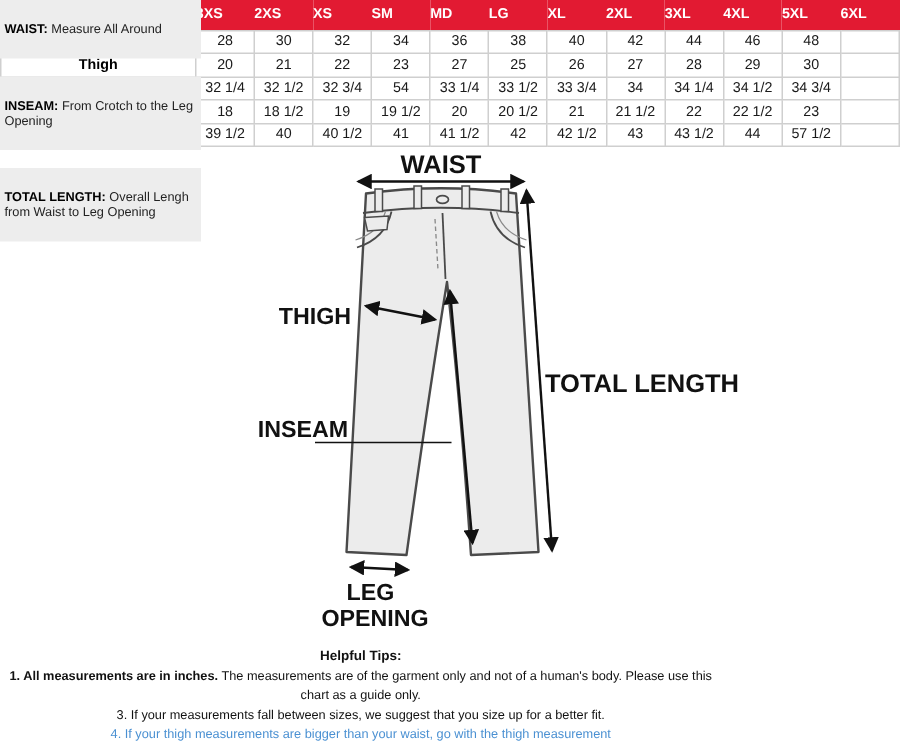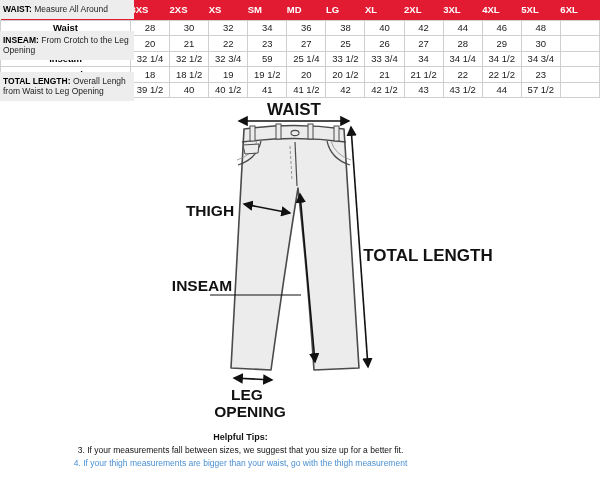--- a/index.html
+++ b/index.html
@@ -20,21 +20,21 @@
   .size-table tbody tr{height:15.5px}
   .size-table td{
     border:1px solid #cfcfcf;background:#fff;color:#1a1a1a;
     font-size:9.5px;text-align:center;padding:0;overflow:hidden;white-space:nowrap;
   }
   .size-table td.row-label{font-weight:bold;color:#000}
   
   .defs{position:absolute;top:107;left:1;width:134px}
   .def{
     background:#ededed;color:#222;font-size:8.5px;line-height:10.5px;
-    padding:4px 3px;margin-bottom:12px;
+    padding:14px 3px;margin-bottom:12px;
   }
   .def b{color:#000}
   
   .diagram{position:absolute;left:158px;top:98px}
   .dlbl{font-family:"Liberation Sans",sans-serif;font-weight:bold;fill:#111;font-size:15.5px}
   .dlbl.big{font-size:17px}
   
   .tips{
     position:absolute;top:431px;left:0;width:481px;text-align:center;
     font-size:8.5px;line-height:13px;color:#111;
@@ -107,22 +107,22 @@
       <td>28</td>
       <td>29</td>
       <td>30</td>
       <td></td>
     </tr>
     <tr>
       <td class="row-label">Inseam</td>
       <td>32 1/4</td>
       <td>32 1/2</td>
       <td>32 3/4</td>
-      <td>59</td>
-      <td>25 1/4</td>
+      <td>54</td>
+      <td>33 1/4</td>
       <td>33 1/2</td>
       <td>33 3/4</td>
       <td>34</td>
       <td>34 1/4</td>
       <td>34 1/2</td>
       <td>34 3/4</td>
       <td></td>
     </tr>
     <tr>
       <td class="row-label">Leg Opening</td>
@@ -201,15 +201,16 @@
   <text class="dlbl big" x="136" y="17" text-anchor="middle">WAIST</text>
   <text class="dlbl" x="52" y="118" text-anchor="middle">THIGH</text>
   <text class="dlbl" x="44" y="193" text-anchor="middle">INSEAM</text>
   <text class="dlbl big" x="270" y="163" text-anchor="middle">TOTAL LENGTH</text>
   <text class="dlbl" x="89" y="302" text-anchor="middle">LEG</text>
   <text class="dlbl" x="92" y="319" text-anchor="middle">OPENING</text>
 </svg>
 
 <footer class="tips">
   <div class="title">Helpful Tips:</div>
+  <div class="tip"><b>1. All measurements are in inches.</b><span> The measurements are of the garment only and not of a human's body. Please use this chart as a guide only.</span></div>
   <div class="tip">3. If your measurements fall between sizes, we suggest that you size up for a better fit.</div>
   <div class="tip blue">4. If your thigh measurements are bigger than your waist, go with the thigh measurement</div>
 </footer>
 
 </body></html>

